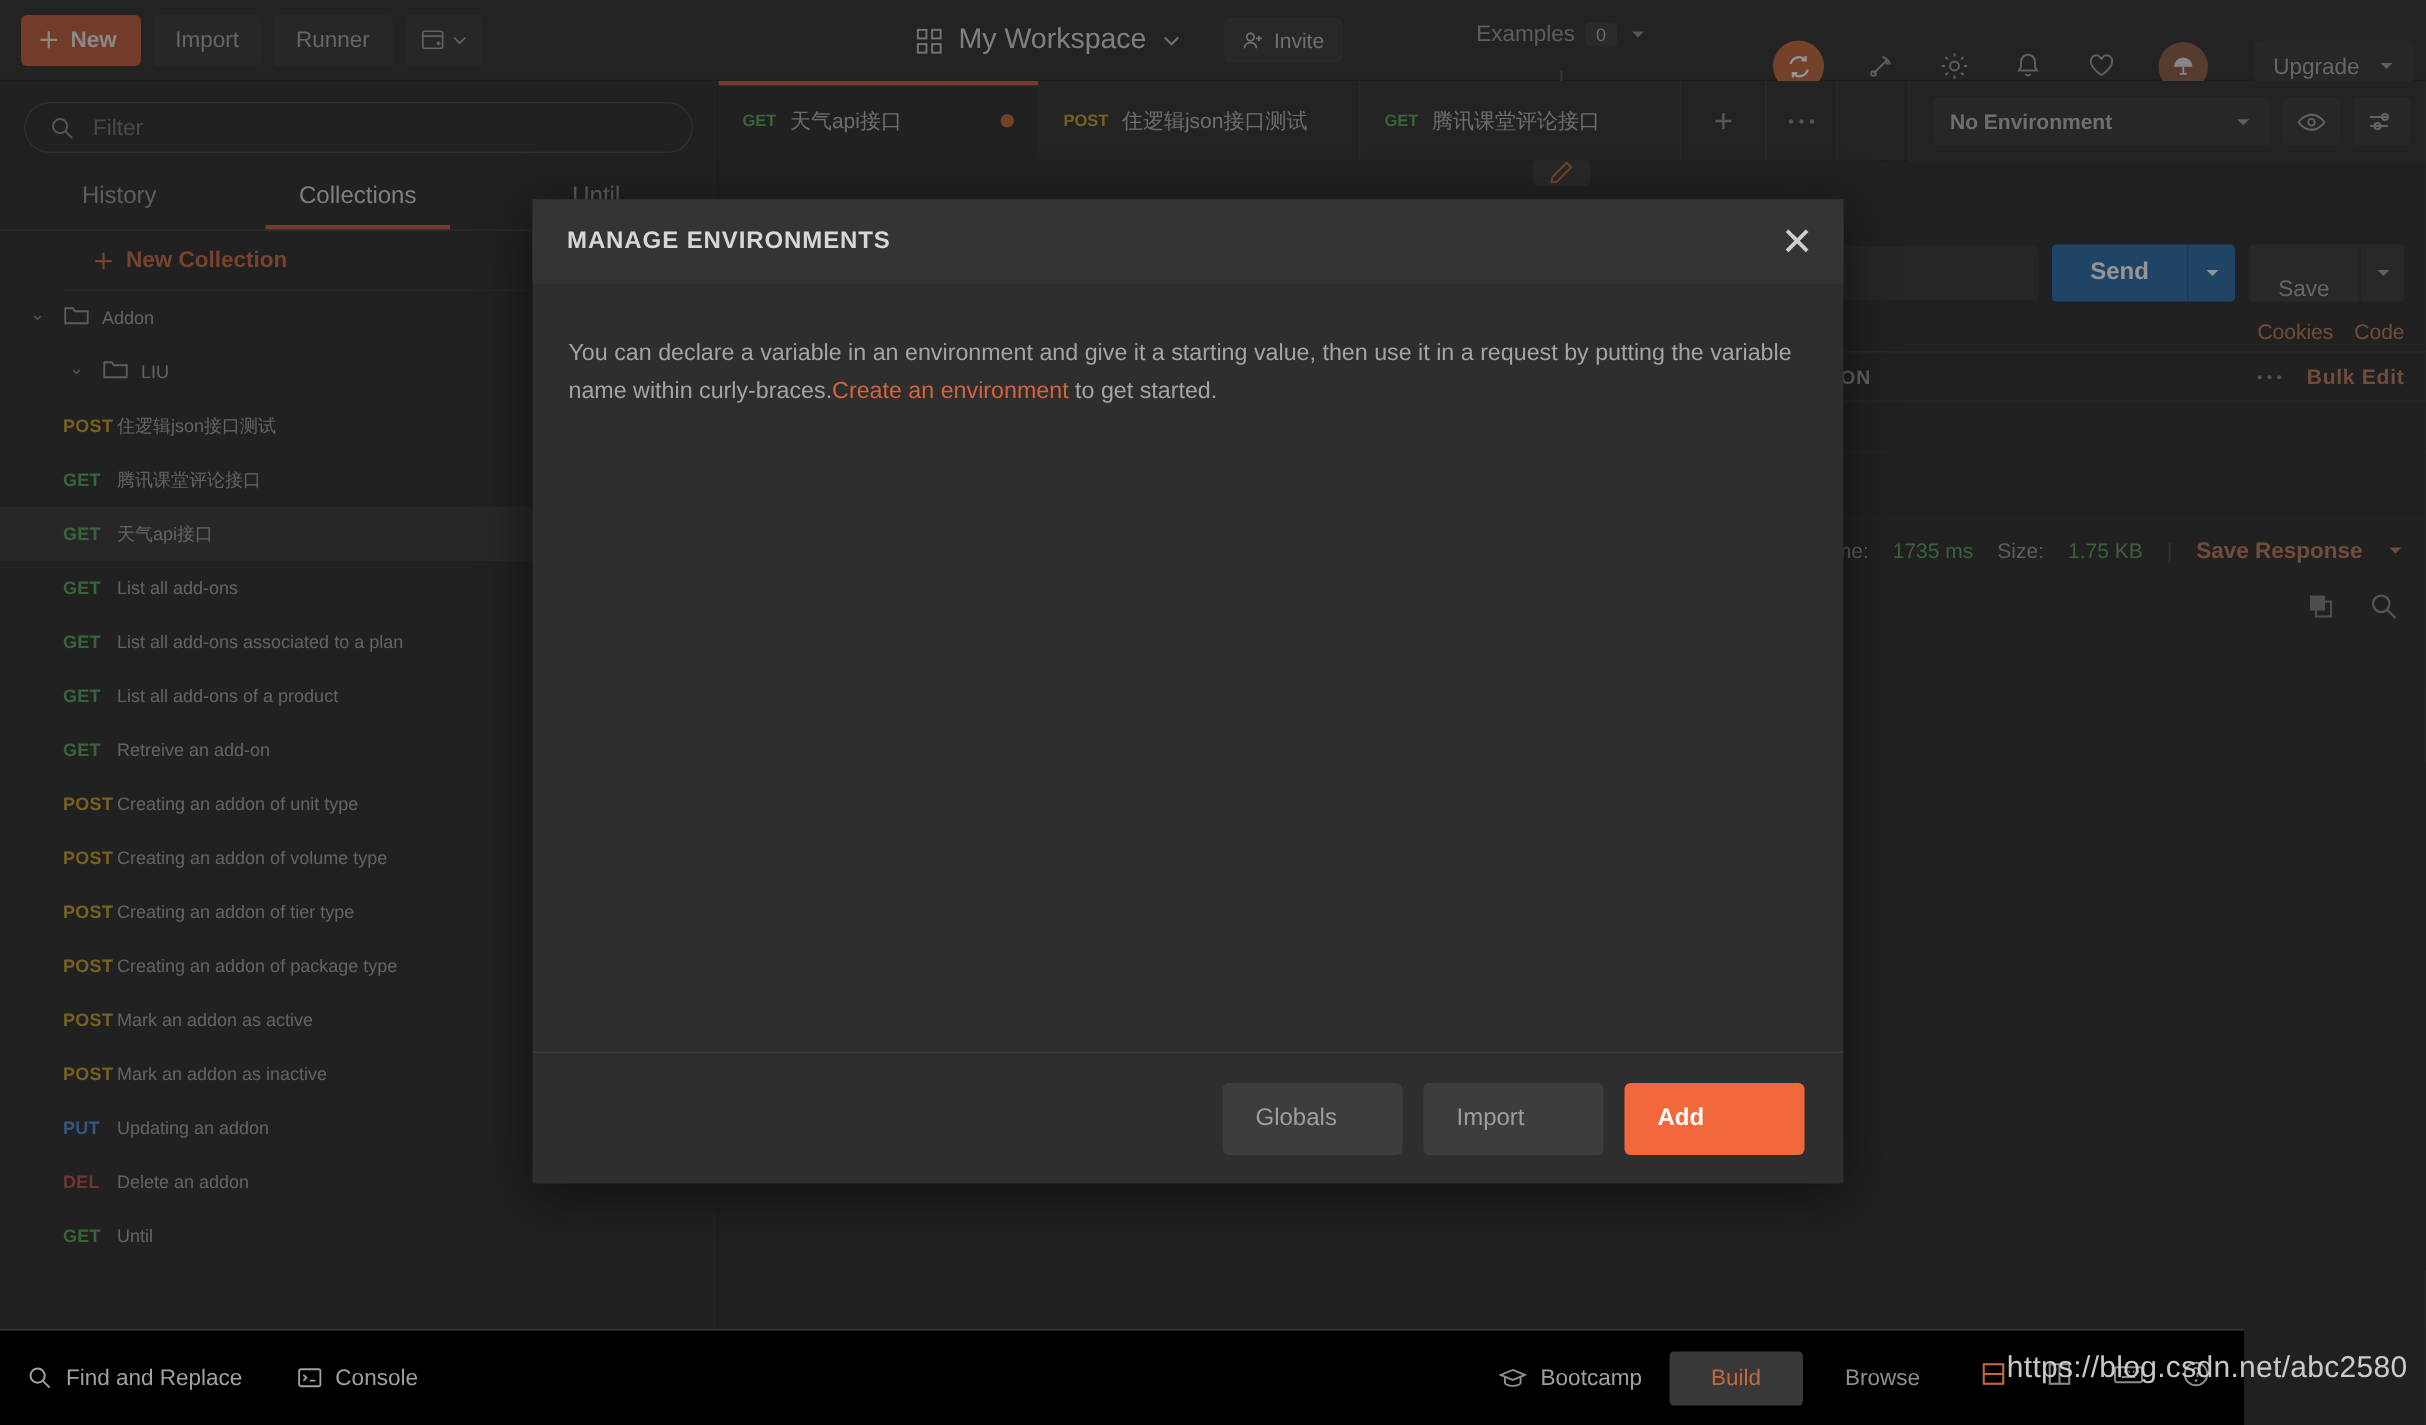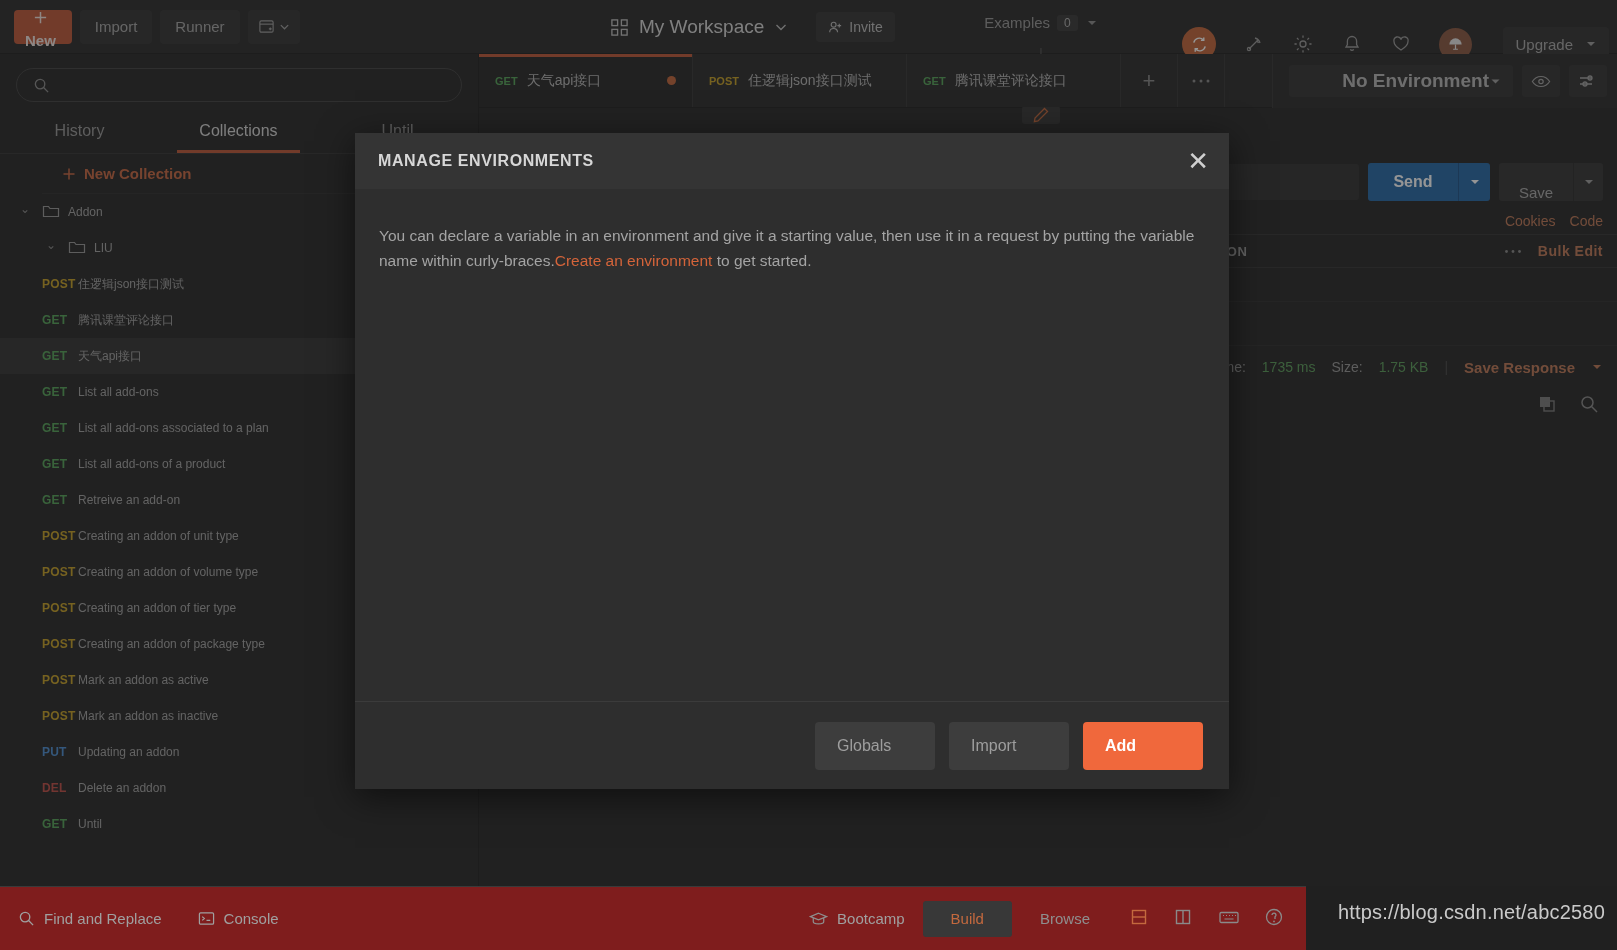--- a/index.html
+++ b/index.html
@@ -15,21 +15,21 @@
   
   .topbar {
     position: absolute; top: 0; left: 0; width: 1617px; height: 54px;
     background: #303030; display: flex; align-items: center;
     border-bottom: 1px solid #252525;
   }
   .btn-new {
     margin-left: 14px; height: 34px; padding: 0 16px 0 11px;
     background: #bf5b3d; color: #f0e6e2; border-radius: 4px;
     display: flex; align-items: center; gap: 7px;
-    font-size: 15px; font-weight: bold; cursor: pointer; flex-direction: column;
+    font-size: 15px; font-weight: bold; cursor: pointer;
   }
   .btn-plain {
     height: 34px; padding: 0 15px; margin-left: 8px;
     background: #383838; color: #a8a8a8; border-radius: 4px;
     display: flex; align-items: center; font-size: 15px; cursor: pointer;
   }
   .btn-icononly {
     height: 34px; padding: 0 10px; margin-left: 8px;
     background: #383838; border-radius: 4px;
     display: flex; align-items: center; gap: 4px; cursor: pointer;
@@ -148,22 +148,22 @@
     font-size: 13px; color: #8a8a8a; cursor: pointer;
     border: 1px solid #3b3b3b; border-top: none; border-bottom: none;
   }
   .envbar {
     position: absolute; right: 0; top: 0; height: 54px; display: flex;
     align-items: center; gap: 9px; padding-right: 10px; background: #303030;
     border-left: 1px solid #3b3b3b; padding-left: 16px;
   }
   .envselect {
     width: 224px; height: 32px; background: #383838; border-radius: 3px;
-    display: flex; align-items: center; justify-content: flex-end;
-    padding: 0 11px; font-size: 19px; color: #b9b9b9; font-weight: bold;
+    display: flex; align-items: center; justify-content: space-between;
+    padding: 0 11px; font-size: 14px; color: #b9b9b9; font-weight: bold;
     cursor: pointer;
   }
   .sqbtn {
     width: 38px; height: 32px; background: #383838; border-radius: 3px;
     display: flex; align-items: center; justify-content: center; cursor: pointer;
   }
   .reqhead {
     height: 48px; display: flex; align-items: center; justify-content: flex-end;
     padding-right: 14px; gap: 14px; font-size: 15px; color: #9a9a9a; flex-direction: column;
   }
@@ -280,22 +280,22 @@
   .mbtn {
     height: 48px; min-width: 120px; border-radius: 4px; font-size: 16px;
     display: flex; align-items: center; cursor: pointer;
     padding: 0 22px;
   }
   .mbtn.ghost { background: #3d3d3d; color: #9e9e9e; }
   .mbtn.primary { background: #f0683c; color: #fff; font-weight: bold; }
 
   
   .footer {
-    position: absolute; bottom: 0; left: 0; width: 1306px; height: 64px;
-    background: #7f1d1d; border-top: 1px solid #3a3a3a;
+    position: absolute; bottom: 0; left: 0; width: 1496px; height: 64px;
+    background: #000000; border-top: 1px solid #3a3a3a;
     display: flex; align-items: center; margin-top: 28px;
   }
   .fitem {
     display: flex; align-items: center; gap: 9px; font-size: 15px;
     color: #a0a0a0; cursor: pointer; padding: 0 18px;
   }
   .footright {
     position: absolute; right: 10px; display: flex; align-items: center; gap: 0;
   }
   .segbtn {
@@ -428,20 +428,21 @@
 
   <div class="sidebar">
     <div class="filter-wrap">
       <div class="filter-box">
         <span class="ico">
           <svg width="17" height="17" viewBox="0 0 18 18">
               <circle cx="7.5" cy="7.5" r="5" stroke="#8d8d8d" fill="none" stroke-width="1.4"></circle>
               <path d="M11.2 11.2L16 16" stroke="#8d8d8d" stroke-width="1.4"></path>
             </svg>
         </span>
+        <input class="filter-input" value="" placeholder="Filter" style="">
       </div>
     </div>
 
     <div class="tabrow">
       <div class="stab">
         <span>History</span>
       </div>
       <div class="stab active">
         <span>Collections</span>
       </div>

